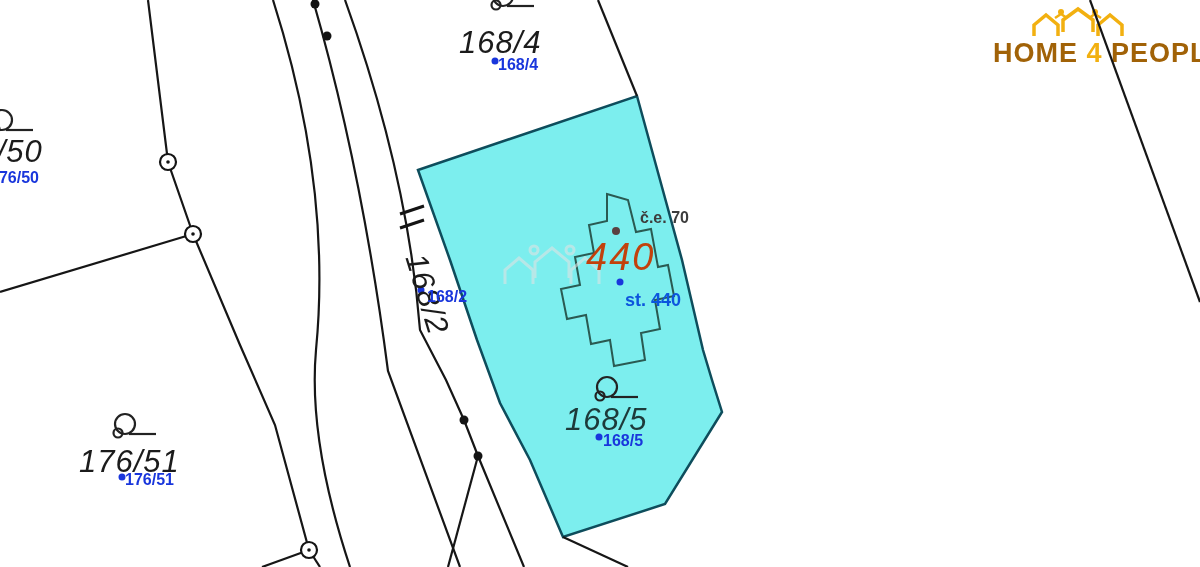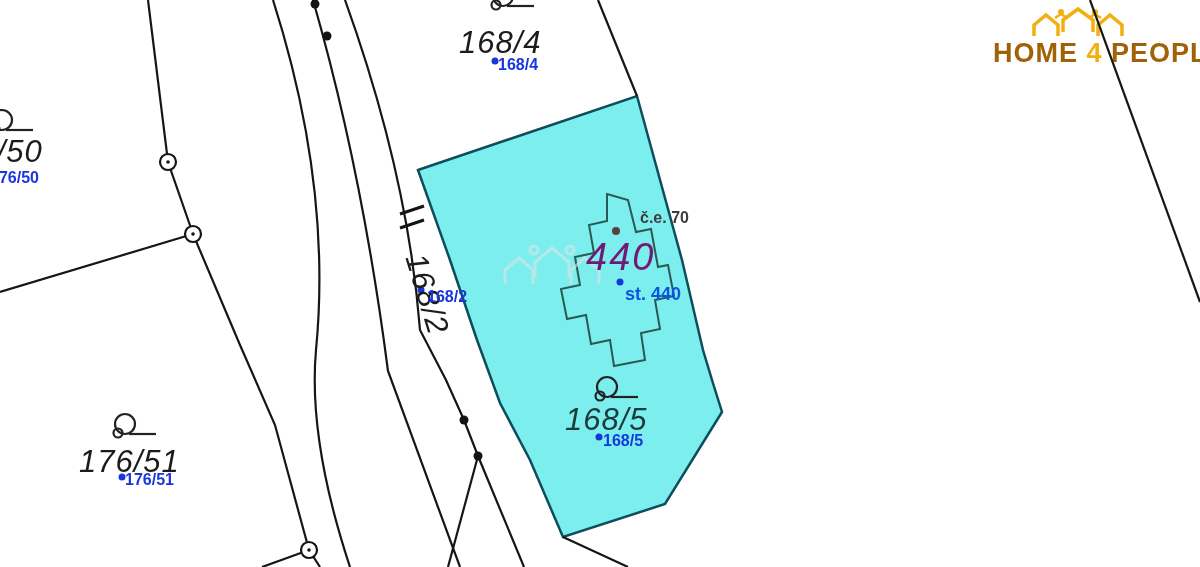--- a/index.html
+++ b/index.html
@@ -8,21 +8,21 @@
     font-family:"Liberation Sans", sans-serif;
   }
   svg{display:block;}
   #map-svg{position:absolute;left:0;top:0;z-index:1;}
   #overlay-svg{position:absolute;left:0;top:0;z-index:6;pointer-events:none;}
   .lbl{position:absolute;white-space:nowrap;line-height:1;}
   .parcel-black{font-style:italic;font-size:31px;color:#1b1b1b;letter-spacing:1px;z-index:3;}
   .parcel-blue{font-weight:bold;font-size:16px;color:#1936dc;z-index:3;}
   .on-cyan{color:#1d3a3a;}
   #lbl-168-2-black{transform:rotate(73deg);transform-origin:0 0;}
-  #lbl-440{font-style:italic;font-size:38px;color:#701a75;letter-spacing:2px;z-index:3;}
+  #lbl-440{font-style:italic;font-size:38px;color:#c2410c;letter-spacing:2px;z-index:3;}
   #lbl-st440{font-weight:bold;font-size:18px;color:#0c55dd;z-index:3;}
   #lbl-ce70{font-weight:bold;font-size:16px;color:#3d3d3d;z-index:3;}
   
   #watermark{position:absolute;left:452px;top:286px;z-index:2;
     font-size:34px;font-weight:bold;letter-spacing:3px;
     color:rgba(243,238,238,0.88);}
   #watermark-icon{position:absolute;left:497px;top:240px;z-index:2;opacity:0.55;}
   
   #logo{position:absolute;left:993px;top:38px;z-index:4;
     font-size:27px;font-weight:bold;letter-spacing:1px;white-space:nowrap;}
@@ -124,21 +124,21 @@
   <div id="lbl-176-51-black" class="lbl parcel-black" style="left:79px;top:446px;">176/51</div>
   <div id="lbl-176-51-blue" class="lbl parcel-blue" style="left:125px;top:472px;">176/51</div>
 
   <div id="lbl-168-2-black" class="lbl parcel-black" style="left:430px;top:250px;">168/2</div>
   <div id="lbl-168-2-blue" class="lbl parcel-blue" style="left:427px;top:289px;">168/2</div>
 
   <div id="lbl-168-5-black" class="lbl parcel-black on-cyan" style="left:565px;top:404px;">168/5</div>
   <div id="lbl-168-5-blue" class="lbl parcel-blue" style="left:603px;top:433px;">168/5</div>
 
   <div id="lbl-440" class="lbl" style="left:586px;top:238px;">440</div>
-  <div id="lbl-st440" class="lbl" style="left:625px;top:285px;">st. 440</div>
+  <div id="lbl-st440" class="lbl" style="left:625px;top:291px;">st. 440</div>
   <div id="lbl-ce70" class="lbl" style="left:624px;top:210px;margin-left:16px;">č.e. 70</div>
 
   <svg id="logo-icon" width="100" height="32" viewBox="0 0 100 32">
     <g fill="none" stroke="#f2b010" stroke-width="3.5">
       <path d="M4,30 V19 L16,9 L28,19 V30"></path>
       <path d="M33,26 V14 L48,3 L63,14 V26"></path>
       <path d="M68,30 V19 L80,9 L92,19 V30"></path>
     </g>
     <g fill="#f2b010">
       <circle cx="31" cy="6" r="3"></circle>

